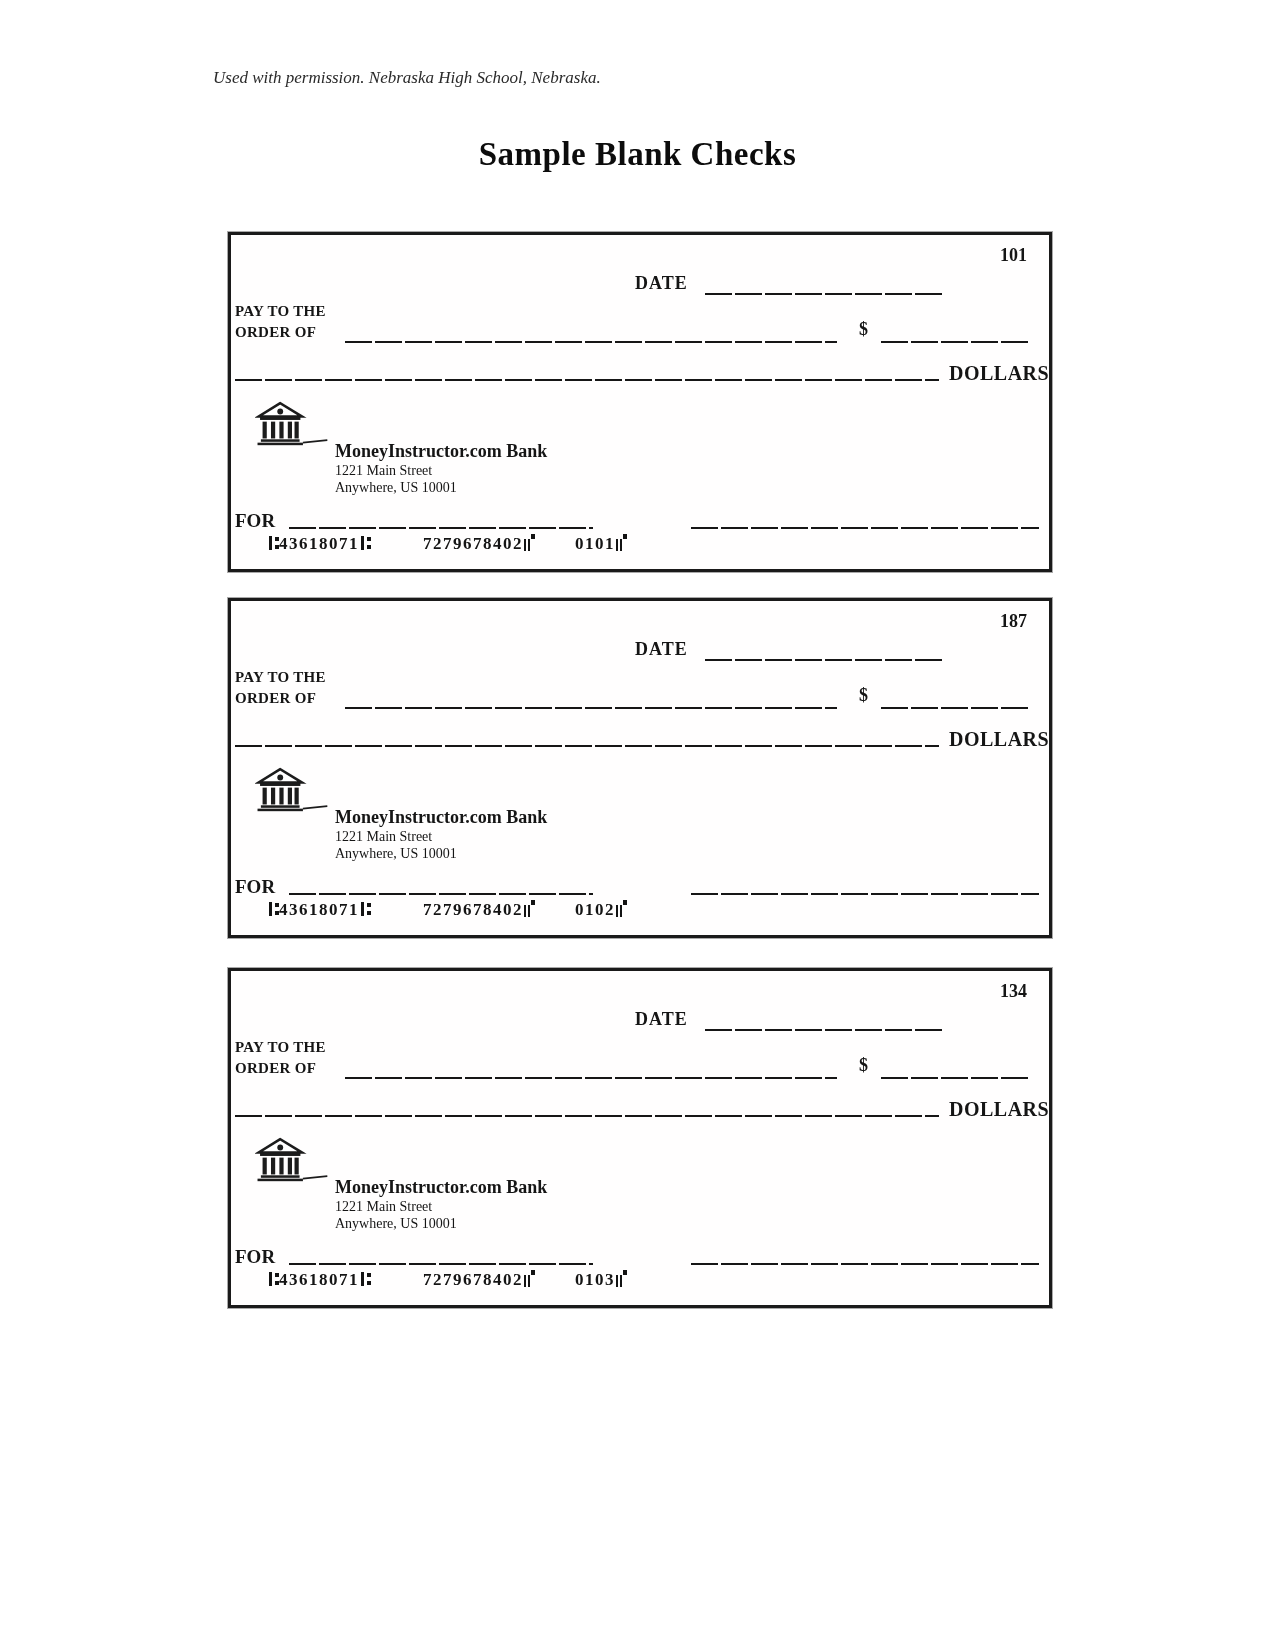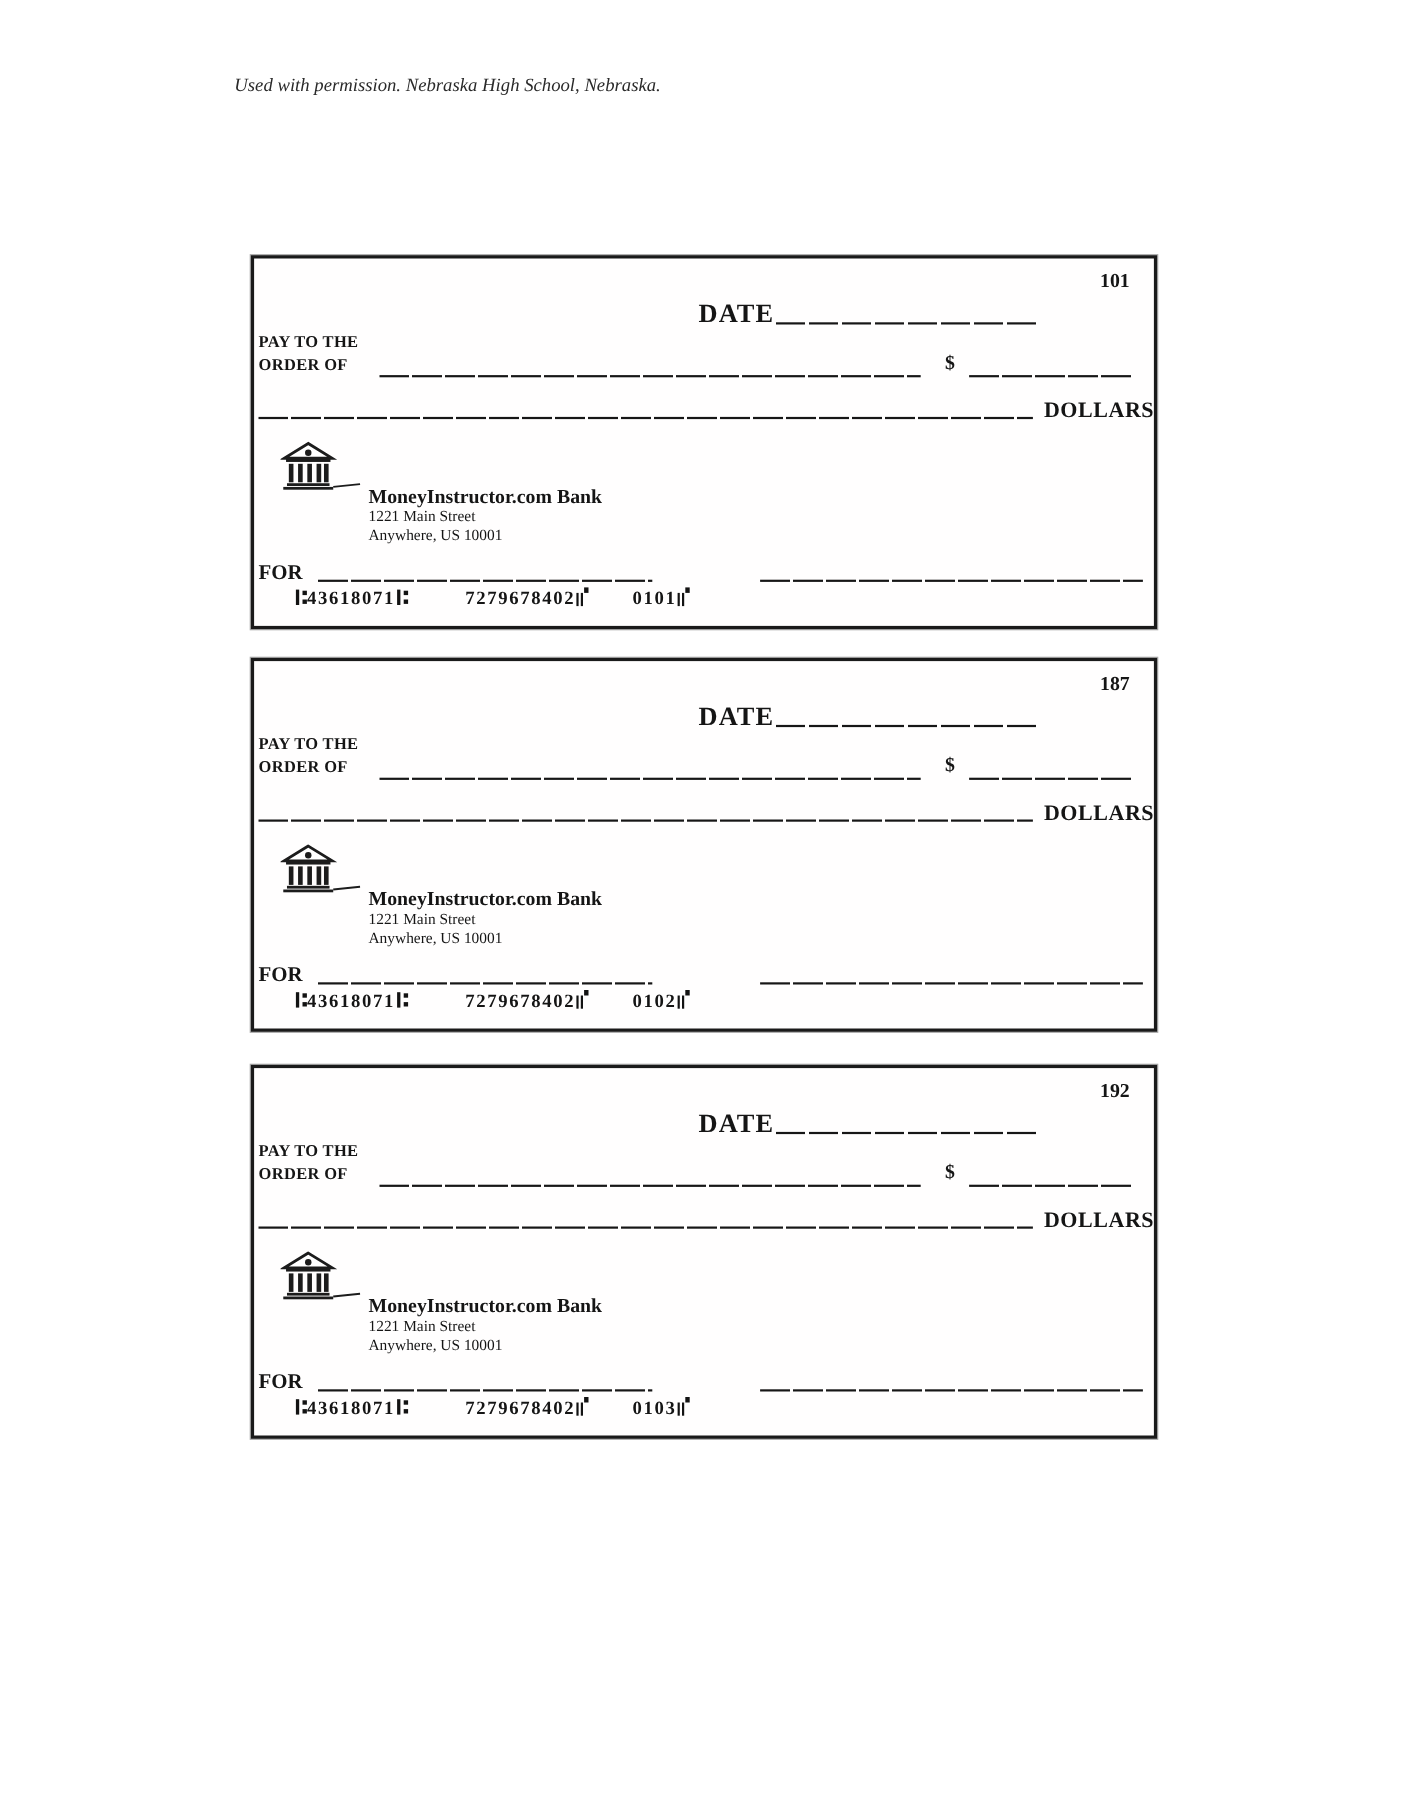--- a/index.html
+++ b/index.html
@@ -35,21 +35,21 @@
   .check-2{top:598px;}
   .check-3{top:968px;}
 
   .chk-number{position:absolute;top:10px;right:22px;font-size:18px;font-weight:bold;}
 
   .line{
     position:absolute;height:2px;
     background-image:repeating-linear-gradient(90deg,#161616 0px,#161616 27px,rgba(0,0,0,0) 27px,rgba(0,0,0,0) 30px);
   }
 
-  .date-lbl{position:absolute;top:38px;left:404px;font-size:24px;font-weight:bold;letter-spacing:1px;}
+  .date-lbl{position:absolute;top:38px;left:404px;font-size:18px;font-weight:bold;letter-spacing:1px;}
   .date-line{top:58px;left:474px;width:238px;}
 
   .payto{position:absolute;top:66px;left:4px;font-size:15px;font-weight:bold;line-height:21px;letter-spacing:0.3px;}
   .payee-line{top:106px;left:114px;width:492px;}
   .dollar-sign{position:absolute;top:84px;left:628px;font-size:18px;font-weight:bold;}
   .amount-line{top:106px;left:650px;width:148px;}
 
   .dollars-line{top:144px;left:4px;width:704px;}
   .dollars-lbl{position:absolute;top:127px;left:718px;font-size:20px;font-weight:bold;letter-spacing:0.5px;}
 
@@ -81,20 +81,21 @@
     background-size:2px 12px,2px 12px,5px 5px;
     background-position:1px 5px,5px 5px,8px 0px;
   }
 </style>
 </head>
 <body>
 
 <div class="page">
 
   <div class="attribution">Used with permission. Nebraska High School, Nebraska.</div>
+  <h1 class="doc-title">Sample Blank Checks</h1>
 
   <section class="check check-1">
     <div class="chk-number">101</div>
     <span class="date-lbl">DATE</span>
     <span class="line date-line"></span>
     <div class="payto">
       <div>PAY TO THE</div>
       <div>ORDER OF</div>
     </div>
     <span class="line payee-line"></span>
@@ -165,21 +166,21 @@
     </div>
     <span class="for-lbl">FOR</span>
     <span class="line for-line"></span>
     <span class="line sig-line"></span>
     <div class="micr">
       <span class="sym sym-transit"></span><span>43618071</span><span class="sym sym-transit"></span><span class="micr-acct">7279678402</span><span class="sym sym-onus"></span><span class="micr-code">0102</span><span class="sym sym-onus"></span>
     </div>
   </section>
 
   <section class="check check-3">
-    <div class="chk-number">192</div>
+    <div class="chk-number">134</div>
     <span class="date-lbl">DATE</span>
     <span class="line date-line"></span>
     <div class="payto">
       <div>PAY TO THE</div>
       <div>ORDER OF</div>
     </div>
     <span class="line payee-line"></span>
     <span class="dollar-sign">$</span>
     <span class="line amount-line"></span>
     <span class="line dollars-line"></span>

